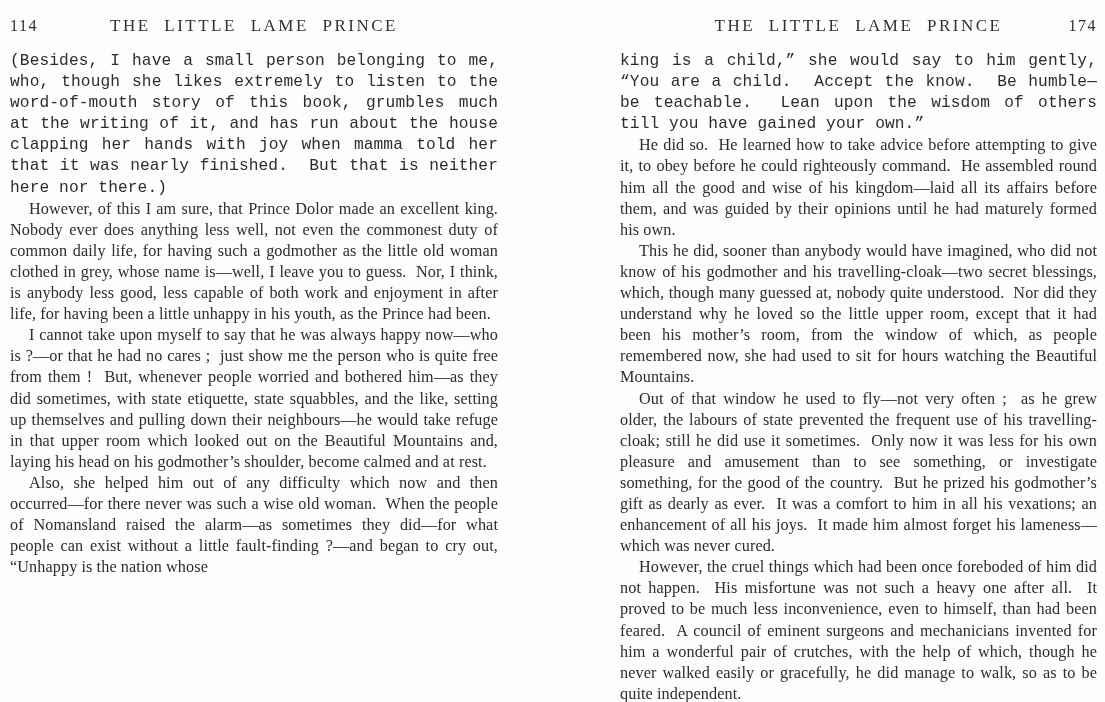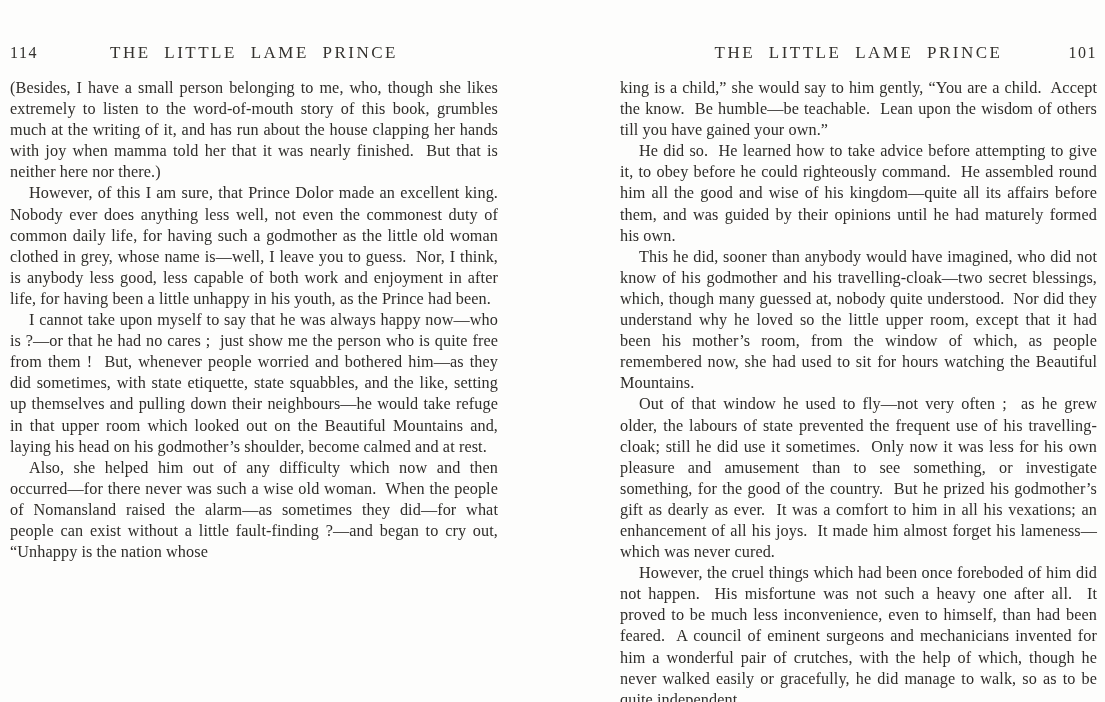--- a/index.html
+++ b/index.html
@@ -40,33 +40,32 @@
   .folio-right { text-align: right; }
   .head-spacer { width: 44px; }
   .running-title {
     flex: 1;
     text-align: center;
     font-size: 17px;
     letter-spacing: 2.5px;
     word-spacing: 7px;
     color: #33312d;
     white-space: nowrap;
-    margin-top: 27px;
   }
 
   .body-text p {
     margin: 0;
     font-size: 16.2px;
     line-height: 21.1px;
     text-align: justify;
     text-indent: 19px;
     white-space: pre-wrap;
     letter-spacing: 0.1px;
   }
-  .body-text p.no-indent { text-indent: 0; }
+  .body-text p.no-indent { text-indent: 0; font-family: Liberation Mono, monospace; }
 </style>
 </head>
 <body>
 
 <div class="spread">
 
   <div class="page page-left">
     <div class="running-head">
       <span class="folio folio-left">114</span>
       <span class="running-title">THE LITTLE LAME PRINCE</span>
@@ -77,24 +76,24 @@
       <p>However, of this I am sure, that Prince Dolor made an excellent king.  Nobody ever does anything less well, not even the commonest duty of common daily life, for having such a godmother as the little old woman clothed in grey, whose name is—well, I leave you to guess.  Nor, I think, is anybody less good, less capable of both work and enjoyment in after life, for having been a little unhappy in his youth, as the Prince had been.</p>
       <p>I cannot take upon myself to say that he was always happy now—who is&nbsp;?—or that he had no cares&nbsp;;  just show me the person who is quite free from them&nbsp;!  But, whenever people worried and bothered him—as they did sometimes, with state etiquette, state squabbles, and the like, setting up themselves and pulling down their neighbours—he would take refuge in that upper room which looked out on the Beautiful Mountains and, laying his head on his godmother’s shoulder, become calmed and at rest.</p>
       <p>Also, she helped him out of any difficulty which now and then occurred—for there never was such a wise old woman.  When the people of Nomansland raised the alarm—as sometimes they did—for what people can exist without a little fault-finding&nbsp;?—and began to cry out, “Unhappy is the nation whose</p>
     </div>
   </div>
 
   <div class="page page-right">
     <div class="running-head">
       <span class="head-spacer"></span>
       <span class="running-title">THE LITTLE LAME PRINCE</span>
-      <span class="folio folio-right">101</span>
+      <span class="folio folio-right">174</span>
     </div>
     <div class="body-text">
       <p class="no-indent">king is a child,” she would say to him gently, “You are a child.  Accept the know.  Be humble—be teachable.  Lean upon the wisdom of others till you have gained your own.”</p>
-      <p>He did so.  He learned how to take advice before attempting to give it, to obey before he could righteously command.  He assembled round him all the good and wise of his kingdom—quite all its affairs before them, and was guided by their opinions until he had maturely formed his own.</p>
+      <p>He did so.  He learned how to take advice before attempting to give it, to obey before he could righteously command.  He assembled round him all the good and wise of his kingdom—laid all its affairs before them, and was guided by their opinions until he had maturely formed his own.</p>
       <p>This he did, sooner than anybody would have imagined, who did not know of his godmother and his travelling-cloak—two secret blessings, which, though many guessed at, nobody quite understood.  Nor did they understand why he loved so the little upper room, except that it had been his mother’s room, from the window of which, as people remembered now, she had used to sit for hours watching the Beautiful Mountains.</p>
       <p>Out of that window he used to fly—not very often&nbsp;;  as he grew older, the labours of state prevented the frequent use of his travelling-cloak; still he did use it sometimes.  Only now it was less for his own pleasure and amusement than to see something, or investigate something, for the good of the country.  But he prized his godmother’s gift as dearly as ever.  It was a comfort to him in all his vexations; an enhancement of all his joys.  It made him almost forget his lameness—which was never cured.</p>
       <p>However, the cruel things which had been once foreboded of him did not happen.  His misfortune was not such a heavy one after all.  It proved to be much less inconvenience, even to himself, than had been feared.  A council of eminent surgeons and mechanicians invented for him a wonderful pair of crutches, with the help of which, though he never walked easily or gracefully, he did manage to walk, so as to be quite independent.</p>
     </div>
   </div>
 
 </div>
 
 </body></html>

